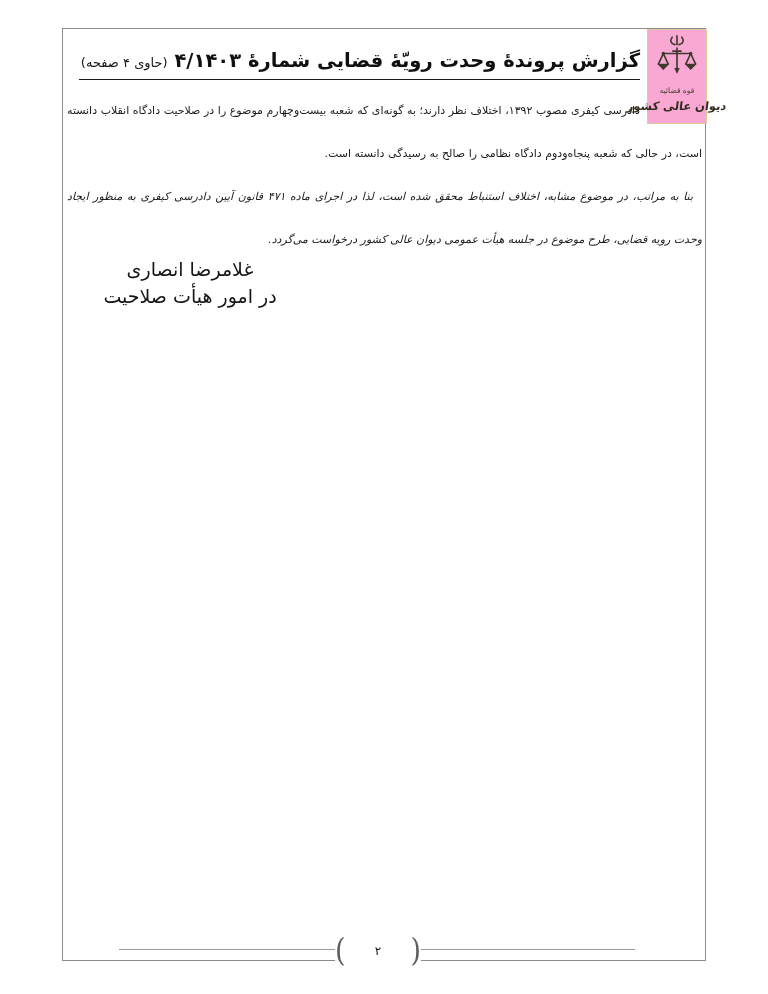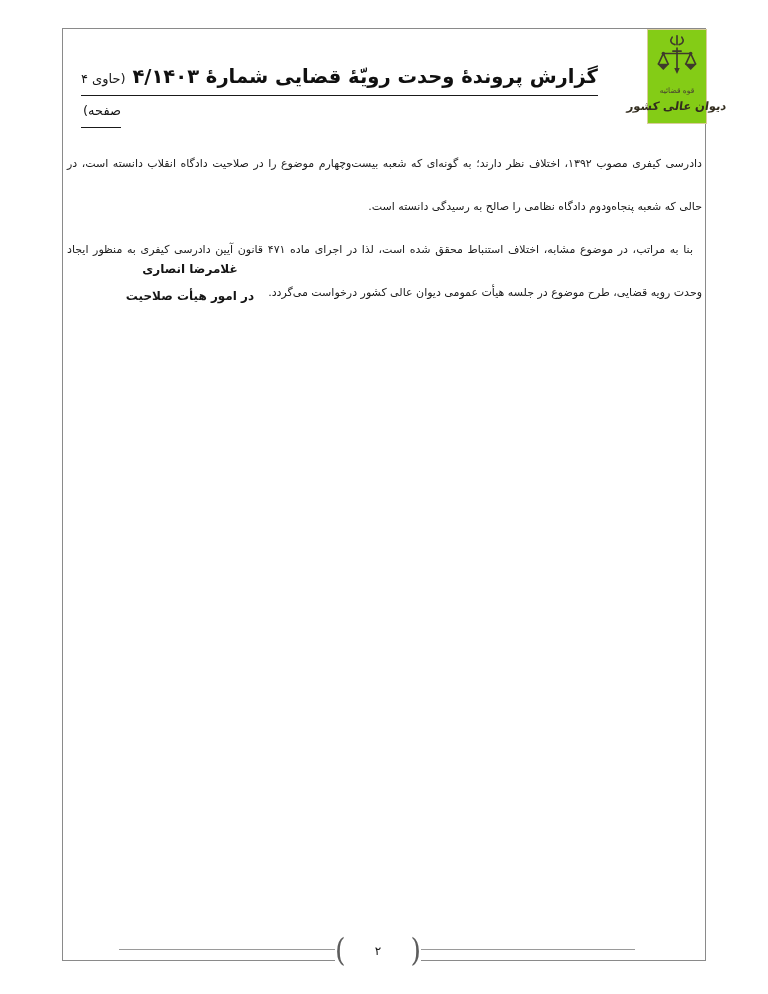--- a/index.html
+++ b/index.html
@@ -7,55 +7,55 @@
     width:768px;height:994px;position:relative;background:#ffffff;
     font-family:"DejaVu Sans",sans-serif;color:#1e1e1e;overflow:hidden;
   }
   .page-frame{
     position:absolute;left:62px;top:28px;width:644px;height:933px;
     border:1px solid #8a8a8a;background:#ffffff;box-sizing:border-box;
   }
   
   .logo-box{
     position:absolute;top:29px;right:61px;width:60px;height:95px;
-    background:#84cc16;border:1px solid #d9cd9c;box-sizing:border-box;
+    background:#f9a8d4;border:1px solid #d9cd9c;box-sizing:border-box;
     display:flex;flex-direction:column;align-items:center;z-index:3;
     padding-top:3px;
   }
   .logo-box svg{display:block;}
   .logo-org1{
     font-size:7.5px;color:#4a4332;margin-top:1px;white-space:nowrap;
     letter-spacing:0.5px;direction:rtl;
   }
   .logo-org2{
     font-size:11.5px;font-weight:bold;color:#332d1f;margin-top:4px;
     white-space:nowrap;transform:skewX(-8deg);direction:rtl;
   }
   
   .content{
     position:absolute;left:65px;top:29px;width:641px;direction:rtl;z-index:2;
   }            
   .logo-spacer{float:right;width:66px;height:96px;}
   .doc-title{
-    margin:16px;padding:17px 4px 0 0;text-align:left;
+    margin:0;padding:17px 4px 0 0;text-align:right;
     font-size:19.5px;font-weight:bold;color:#101010;line-height:30px;
   }
   .title-underline{
     display:inline;padding-bottom:7px;border-bottom:1.6px solid #1a1a1a;
   }
   .title-suffix{font-size:13px;font-weight:normal;color:#161616;margin-left:2px;}
   .para{
     margin:11px 4px 0 2px;font-size:11px;line-height:43px;
     text-align:justify;color:#1b1b1b;
   }
-  .para.indent{margin-top:0;text-indent:9px;}
+  .para.indent{margin-top:0;text-indent:9px;font-style:italic;}
   
   .signature{
     position:absolute;left:70px;top:256px;width:240px;z-index:2;
-    direction:rtl;text-align:center;font-weight:bold;font-size:12px;
+    direction:rtl;text-align:center;font-weight:normal;font-size:19px;
     line-height:27px;color:#151515;
   }
   
   .footer-rule{
     position:absolute;left:119px;top:949px;width:516px;height:0;
     border-top:1px solid #9a9a9a;z-index:1;
   }
   .footer-center{
     position:absolute;left:335px;top:931px;width:86px;height:37px;
     background:#ffffff;z-index:2;display:flex;align-items:center;

